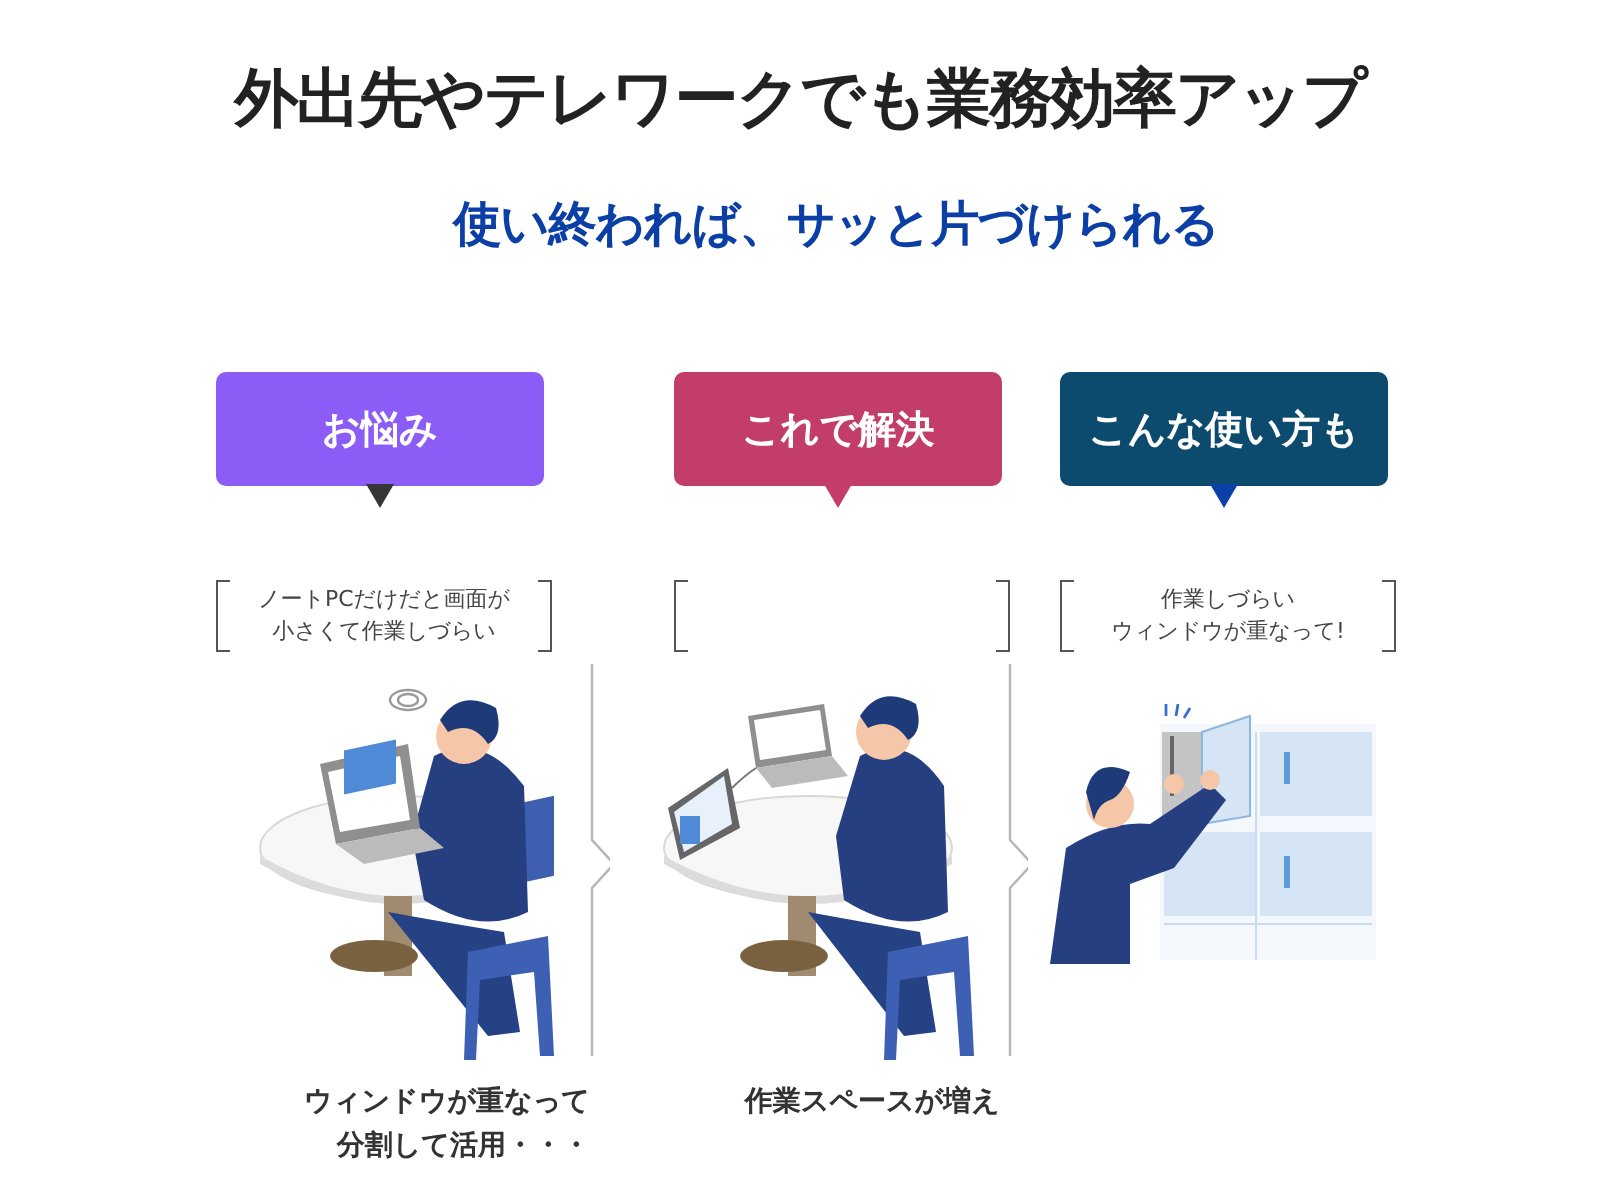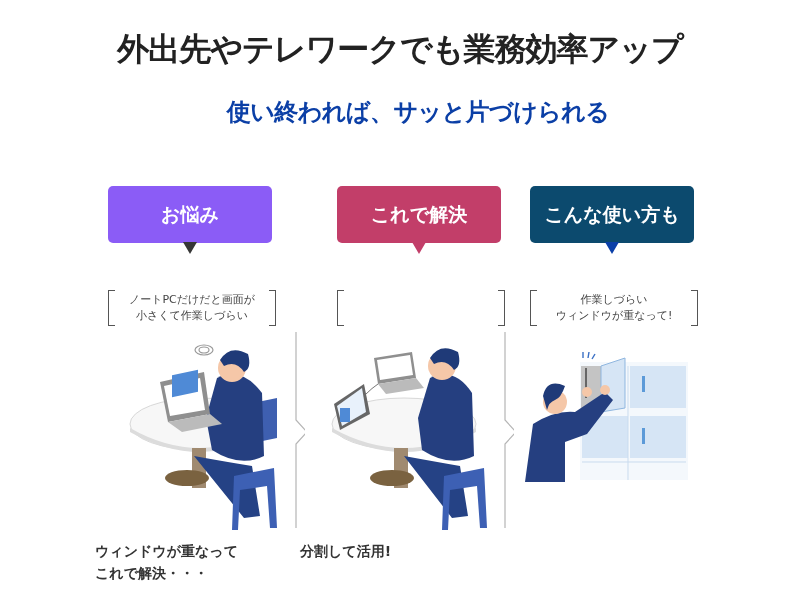--- a/index.html
+++ b/index.html
@@ -18,21 +18,21 @@
     border-left: 7px solid transparent; border-right: 7px solid transparent; border-top: 12px solid var(--bc); }
 
   .note { position: absolute; top: 104px; left: 0; width: 168px; height: 36px;
     font-size: 11px; color: #444; text-align: center; line-height: 16px; padding-top: 2px; }
   .bracket { position: absolute; top: 0; width: 7px; height: 36px; border: 1.5px solid #555; }
   .bracket.l { left: 0; border-right: none; }
   .bracket.r { right: 0; border-left: none; }
 
   .divider { position: absolute; top: 332px; width: 14px; height: 196px; }
 
-  .caption { position: absolute; top: 540px; width: 200px; text-align: left;
+  .caption { position: absolute; top: 540px; width: 200px; text-align: right;
     font-size: 14px; font-weight: bold; color: #333; line-height: 22px; }
 
   .illus { position: absolute; }
 </style>
 </head>
 <body>
 
 <div class="headline">外出先やテレワークでも業務効率アップ</div>
 <div class="subhead">使い終われば、サッと片づけられる</div>
 
@@ -136,17 +136,17 @@
     </g>
   <path d="M0 130 L8 72 Q30 58 50 60 L80 40 L88 48 L62 82 L40 90 L40 130 Z" fill="#253f80"></path>
   <circle cx="30" cy="50" r="12" fill="#f5c7a8"></circle>
   <path d="M18 44 Q22 26 40 34 Q36 46 30 48 Q24 50 22 58 Z" fill="#1f3a78"></path>
   <circle cx="62" cy="40" r="5" fill="#f5c7a8"></circle>
   <circle cx="80" cy="38" r="5" fill="#f5c7a8"></circle>
 </svg>
 
 <div class="caption" style="left:95px;">
   <div>ウィンドウが重なって</div>
-  <div>これで解決・・・</div>
+  <div>分割して活用・・・</div>
 </div>
 <div class="caption" style="left:300px;">
-  <div>分割して活用!</div>
+  <div>作業スペースが増え</div>
 </div>
 
 </body></html>

